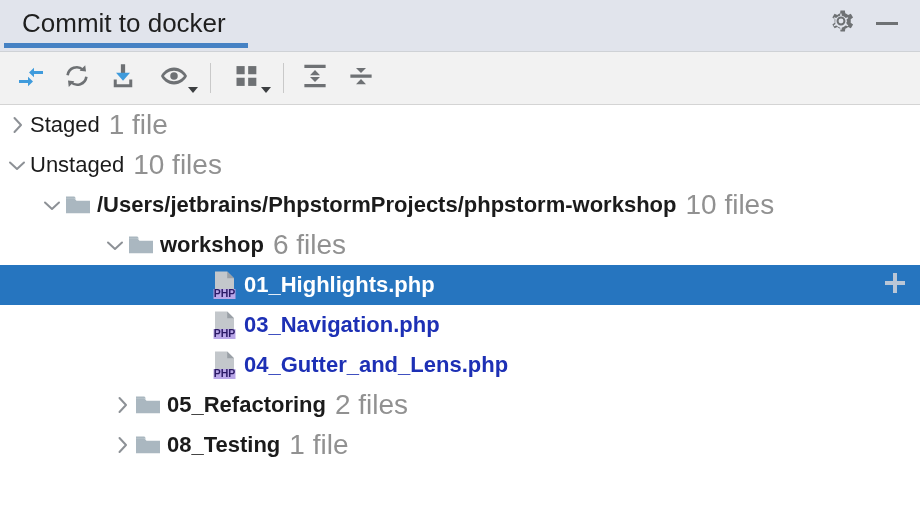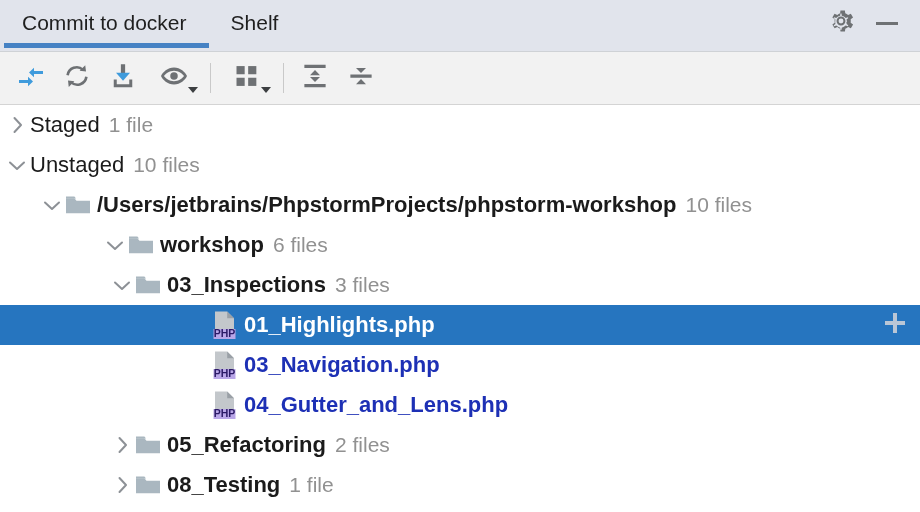--- a/index.html
+++ b/index.html
@@ -19,21 +19,21 @@
     display: flex;
     align-items: flex-start;
     border-bottom: 1px solid #cfd2d6;
   }
   .tabs { display: flex; align-items: center; height: 46px; }
   .tab {
     position: relative;
     height: 46px;
     display: flex; align-items: center;
     padding: 0 22px;
-    font-size: 21px;
+    font-size: 26px;
     color: #1f1f1f;
     cursor: default;
     white-space: nowrap;
   }
   .tab.active::after {
     content: "";
     position: absolute;
     left: 0; right: 0; bottom: -2px;
     height: 5px;
     background: #4682c4;
@@ -119,43 +119,40 @@
     margin-right: 4px;
     margin-left: 40px;
   }
   .label {
     font-size: 22px;
     color: #1b1b1b;
     font-weight: bold;
   }
   .label.bold { font-weight: normal; }
   .count {
-    font-size: 21px;
+    font-size: 28px;
     color: #919191;
     margin-left: 9px;
   }
   .label.file-modified { color: #1d30b5; }
   .row.selected .label { color: #ffffff; }
   .plus-ico {
     position: absolute;
     right: 10px; top: 50%;
     transform: translateY(-50%);
   }
 </style>
 </head>
 <body>
 
 <div class="tabbar">
   <div class="tabs">
     <div class="tab active">
       <span>Commit to docker</span>
     </div>
-    <div class="tab">
-      <span>Shelf</span>
-    </div>
   </div>
 
   <div class="tabbar-actions">
     <div class="hdr-btn">
       <span>
         <svg width="28" height="28" viewBox="0 0 24 24">
           <path fill="#6e7174" d="M12 8.2a3.8 3.8 0 1 0 0 7.6 3.8 3.8 0 0 0 0-7.6zm0 5.9a2.1 2.1 0 1 1 0-4.2 2.1 2.1 0 0 1 0 4.2z"></path>
           <path fill="#6e7174" d="M20.3 13.4c.05-.46.07-.93.07-1.4s-.02-.94-.07-1.4l2.03-1.5-1.9-3.3-2.35 1a8.6 8.6 0 0 0-2.43-1.4l-.3-2.5h-3.8l-.3 2.5c-.88.32-1.7.79-2.43 1.4l-2.35-1-1.9 3.3 2.03 1.5c-.05.46-.07.93-.07 1.4s.02.94.07 1.4L4.6 14.9l1.9 3.3 2.35-1c.73.61 1.55 1.08 2.43 1.4l.3 2.5h3.8l.3-2.5a8.6 8.6 0 0 0 2.43-1.4l2.35 1 1.9-3.3-2.06-1.5zm-2.5 3.1-1.75-.74-.66.57c-.56.48-1.2.84-1.89 1.09l-.82.3-.22 1.88h-.94l-.22-1.88-.82-.3a6.9 6.9 0 0 1-1.89-1.09l-.66-.57-1.75.74-.47-.81 1.52-1.12-.11-.87c-.04-.36-.06-.72-.06-1.07s.02-.71.06-1.07l.11-.87L5.7 9.5l.47-.81 1.75.74.66-.57c.56-.48 1.2-.84 1.89-1.09l.82-.3.22-1.88h.94l.22 1.88.82.3c.69.25 1.33.61 1.89 1.09l.66.57 1.75-.74.47.81-1.52 1.12.11.87c.4.36.6.72.06 1.07s-.2.71-.06 1.07l-.11.87 1.52 1.12-.47.81z"></path>
         </svg>
       </span>
@@ -287,35 +284,20 @@
         </svg>
       </span>
       <span class="folder-ico">
         <svg width="26" height="22" viewBox="0 0 26 22">
           <path fill="#aab7c0" d="M1 4.2h8.4l2.1 2.6H25v12.4H1z"></path>
           <path fill="#aab7c0" d="M1 2.6h8.4l1.6 2H1z"></path>
         </svg>
       </span>
       <span class="label">workshop</span>
       <span class="count">6 files</span>
-    </div>
-    <div class="row" style="padding-left: 109px;">
-      <span class="chev">
-        <svg width="22" height="22" viewBox="0 0 22 22">
-          <path d="M4 8.5 L11 15 L18 8.5" fill="none" stroke="#8d9196" stroke-width="2" stroke-linecap="round" stroke-linejoin="round"></path>
-        </svg>
-      </span>
-      <span class="folder-ico">
-        <svg width="26" height="22" viewBox="0 0 26 22">
-          <path fill="#aab7c0" d="M1 4.2h8.4l2.1 2.6H25v12.4H1z"></path>
-          <path fill="#aab7c0" d="M1 2.6h8.4l1.6 2H1z"></path>
-        </svg>
-      </span>
-      <span class="label">03_Inspections</span>
-      <span class="count">3 files</span>
     </div>
     <div class="row selected" style="padding-left: 144px;">
       <span class="chev"></span>
       <span class="php-ico">
         <svg width="28" height="30" viewBox="0 0 28 30">
           <path fill="#c3c7cb" d="M4 1.5h12.2L23 8.3V20H4z"></path>
           <path fill="#9aa0a6" d="M16.2 1.5 23 8.3h-6.8z"></path>
           <rect x="2.5" y="19" width="22" height="10" fill="#b9a6e8"></rect>
           <text x="13.5" y="27" text-anchor="middle" font-family="Liberation Sans, sans-serif" font-size="10.5" font-weight="bold" fill="#2b1a66">PHP</text>
         </svg>

